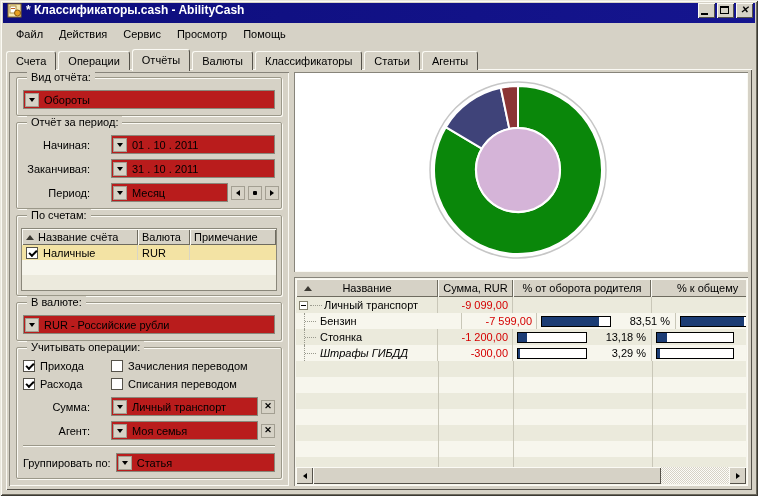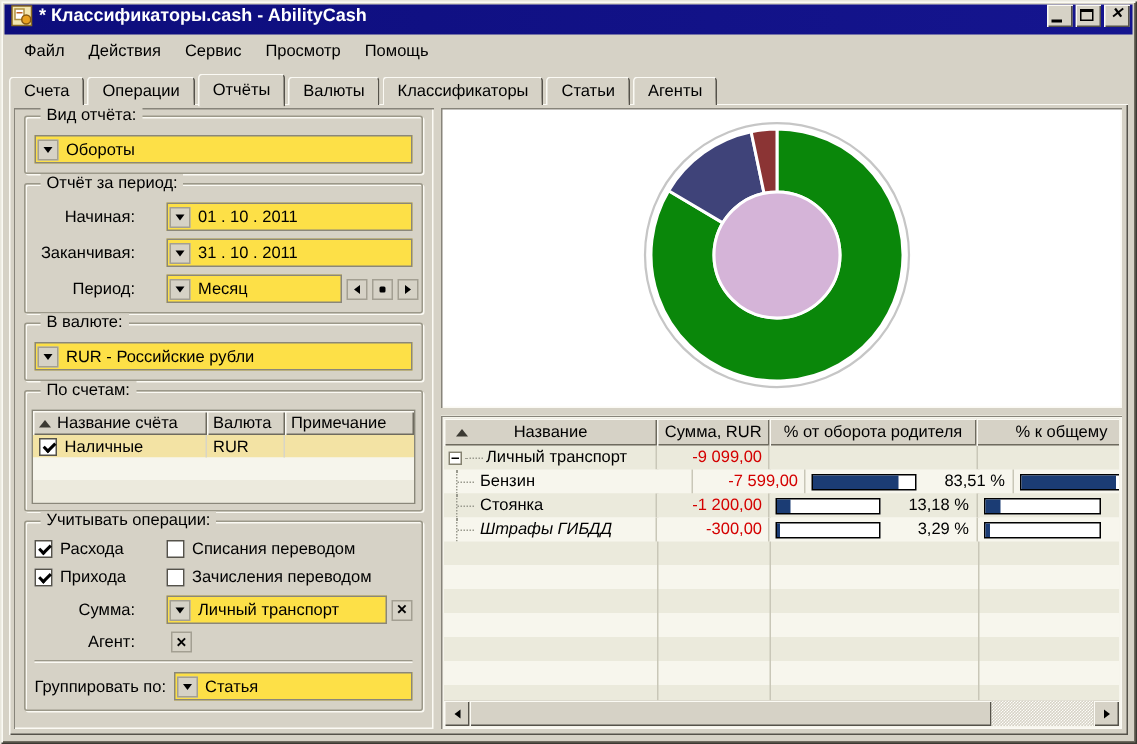--- a/index.html
+++ b/index.html
@@ -32,21 +32,21 @@
     box-shadow:inset 1px 1px 0 #fbfaf4, inset -1px -1px 0 #55524a;}
   .sunken{box-shadow:inset 1px 1px 0 #87847a, inset -1px -1px 0 #fbfaf4;}
   
   .left-panel{position:absolute;left:3px;top:3px;width:280px;bottom:4px;padding:5px 7px;}
   .grp{position:relative;border:1px solid #96938437;border:1px solid #9b9889;box-shadow:1px 1px 0 #fbfaf4, inset 1px 1px 0 #fbfaf4;
     border-radius:2px;margin-bottom:6px;padding:12px 6px 6px 6px;}
   .grp>.grp-label{position:absolute;top:-7px;left:10px;background:#d6d2c6;padding:0 4px;}
   .frow{display:flex;align-items:center;margin-bottom:5px;}
   .frow:last-child{margin-bottom:0;}
   .flabel{width:88px;text-align:right;padding-right:21px;flex:0 0 auto;}
-  .combo{height:19px;background:#fde047;border:1px solid #8a877a;display:flex;align-items:center;flex:1 1 auto;min-width:0;}
+  .combo{height:19px;background:#b91c1c;border:1px solid #8a877a;display:flex;align-items:center;flex:1 1 auto;min-width:0;}
   .combo .dd{width:14px;height:14px;margin:1px;background:#d6d2c6;border:1px solid #a39f92;
     display:flex;align-items:center;justify-content:center;flex:0 0 auto;cursor:default;}
   .combo .dd i{width:0;height:0;border-left:3px solid transparent;border-right:3px solid transparent;border-top:4px solid #000;}
   .combo .cval{padding-left:4px;white-space:nowrap;overflow:hidden;}
   .sqbtn{width:14px;height:14px;margin-left:3px;background:#d6d2c6;border:1px solid #a39f92;
     display:flex;align-items:center;justify-content:center;flex:0 0 auto;font-size:8px;line-height:1;cursor:default;}
   .tri-l{width:0;height:0;border-top:3px solid transparent;border-bottom:3px solid transparent;border-right:4px solid #000;}
   .tri-r{width:0;height:0;border-top:3px solid transparent;border-bottom:3px solid transparent;border-left:4px solid #000;}
   .dotglyph{width:4px;height:4px;background:#000;border-radius:1px;}
   .xglyph{font-size:9px;font-weight:bold;}
@@ -189,32 +189,20 @@
             </span>
           <span class="sqbtn">
               <i class="dotglyph"></i>
             </span>
           <span class="sqbtn">
               <i class="tri-r"></i>
             </span>
         </div>
       </div>
 
-      <div class="grp">
-        <span class="grp-label">В валюте:</span>
-        <div class="frow">
-          <div class="combo">
-            <span class="dd">
-                <i></i>
-              </span>
-            <span class="cval">RUR - Российские рубли</span>
-          </div>
-        </div>
-      </div>
-
       <div class="grp" style="padding:12px 4px 4px 4px;">
         <span class="grp-label">По счетам:</span>
         <div class="acct-table">
           <div class="acct-hrow">
             <span class="acct-hcell" style="width:116px;">
               <i class="sort-tri"></i>
               <span>Название счёта</span>
             </span>
             <span class="acct-hcell" style="width:52px;">Валюта</span>
             <span class="acct-hcell" style="flex:1;">Примечание</span>
@@ -228,55 +216,73 @@
             </span>
             <span class="acct-cell" style="width:52px;">RUR</span>
             <span class="acct-cell" style="flex:1;border-right:none;"></span>
           </div>
           <div class="acct-row" style="background:#f6f5ec;"></div>
           <div class="acct-row" style="background:#eceadd;"></div>
         </div>
       </div>
 
       <div class="grp">
+        <span class="grp-label">В валюте:</span>
+        <div class="frow">
+          <div class="combo">
+            <span class="dd">
+                <i></i>
+              </span>
+            <span class="cval">RUR - Российские рубли</span>
+          </div>
+        </div>
+      </div>
+
+      <div class="grp">
         <span class="grp-label">Учитывать операции:</span>
+        <div class="frow" style="margin-bottom:6px;">
+          <span class="cb checked" style="width:88px;">
+            <span class="box"></span>
+              <span>Прихода</span>
+          </span>
+          <span class="cb">
+            <span class="box"></span>
+              <span>Зачисления переводом</span>
+          </span>
+        </div>
         <div class="frow" style="margin-bottom:7px;">
           <span class="cb checked" style="width:88px;">
             <span class="box"></span>
               <span>Расхода</span>
           </span>
           <span class="cb">
             <span class="box"></span>
               <span>Списания переводом</span>
           </span>
         </div>
-        <div class="frow" style="margin-bottom:6px;">
-          <span class="cb checked" style="width:88px;">
-            <span class="box"></span>
-              <span>Прихода</span>
-          </span>
-          <span class="cb">
-            <span class="box"></span>
-              <span>Зачисления переводом</span>
-          </span>
-        </div>
         <div class="frow">
           <span class="flabel">Сумма:</span>
           <div class="combo">
             <span class="dd">
                 <i></i>
               </span>
             <span class="cval">Личный транспорт</span>
           </div>
           <span class="sqbtn">
               <span class="xglyph">✕</span>
             </span>
         </div>
         <div class="frow">
           <span class="flabel">Агент:</span>
+          <div class="combo">
+            <span class="dd">
+                <i></i>
+              </span>
+            <span class="cval">Моя семья</span>
+          </div>
           <span class="sqbtn">
               <span class="xglyph">✕</span>
             </span>
         </div>
         <div class="sep-line"></div>
         <div class="frow">
           <span style="padding-right:5px;white-space:nowrap;">Группировать по:</span>
           <div class="combo">
             <span class="dd">
                 <i></i>

